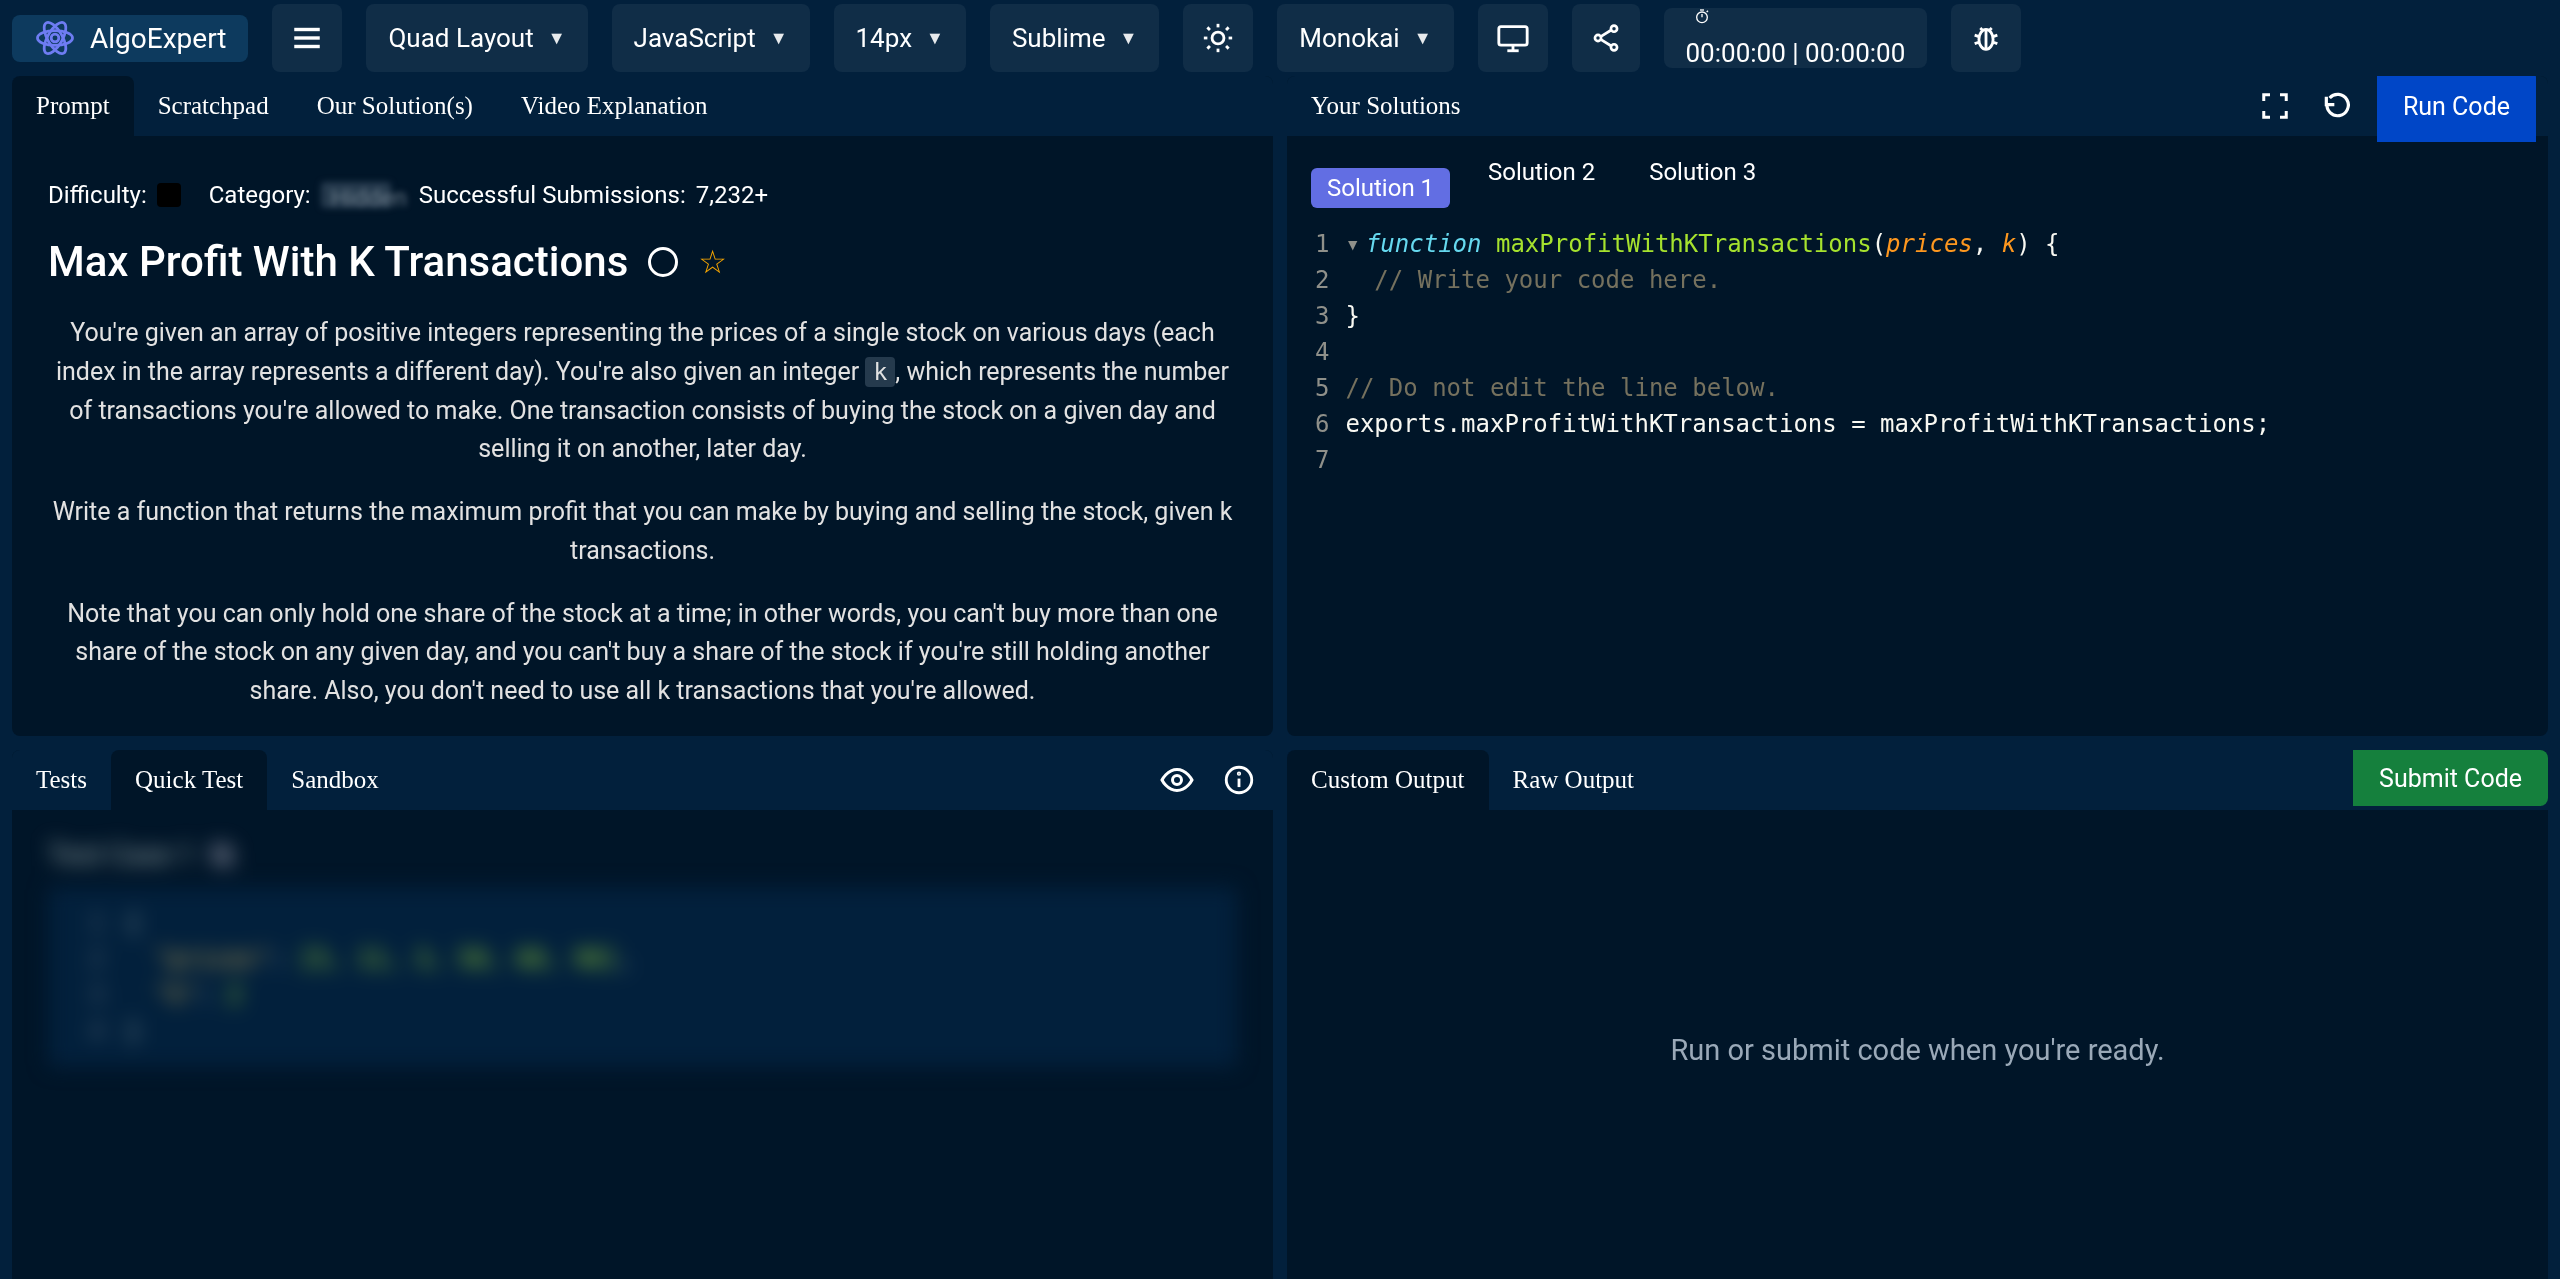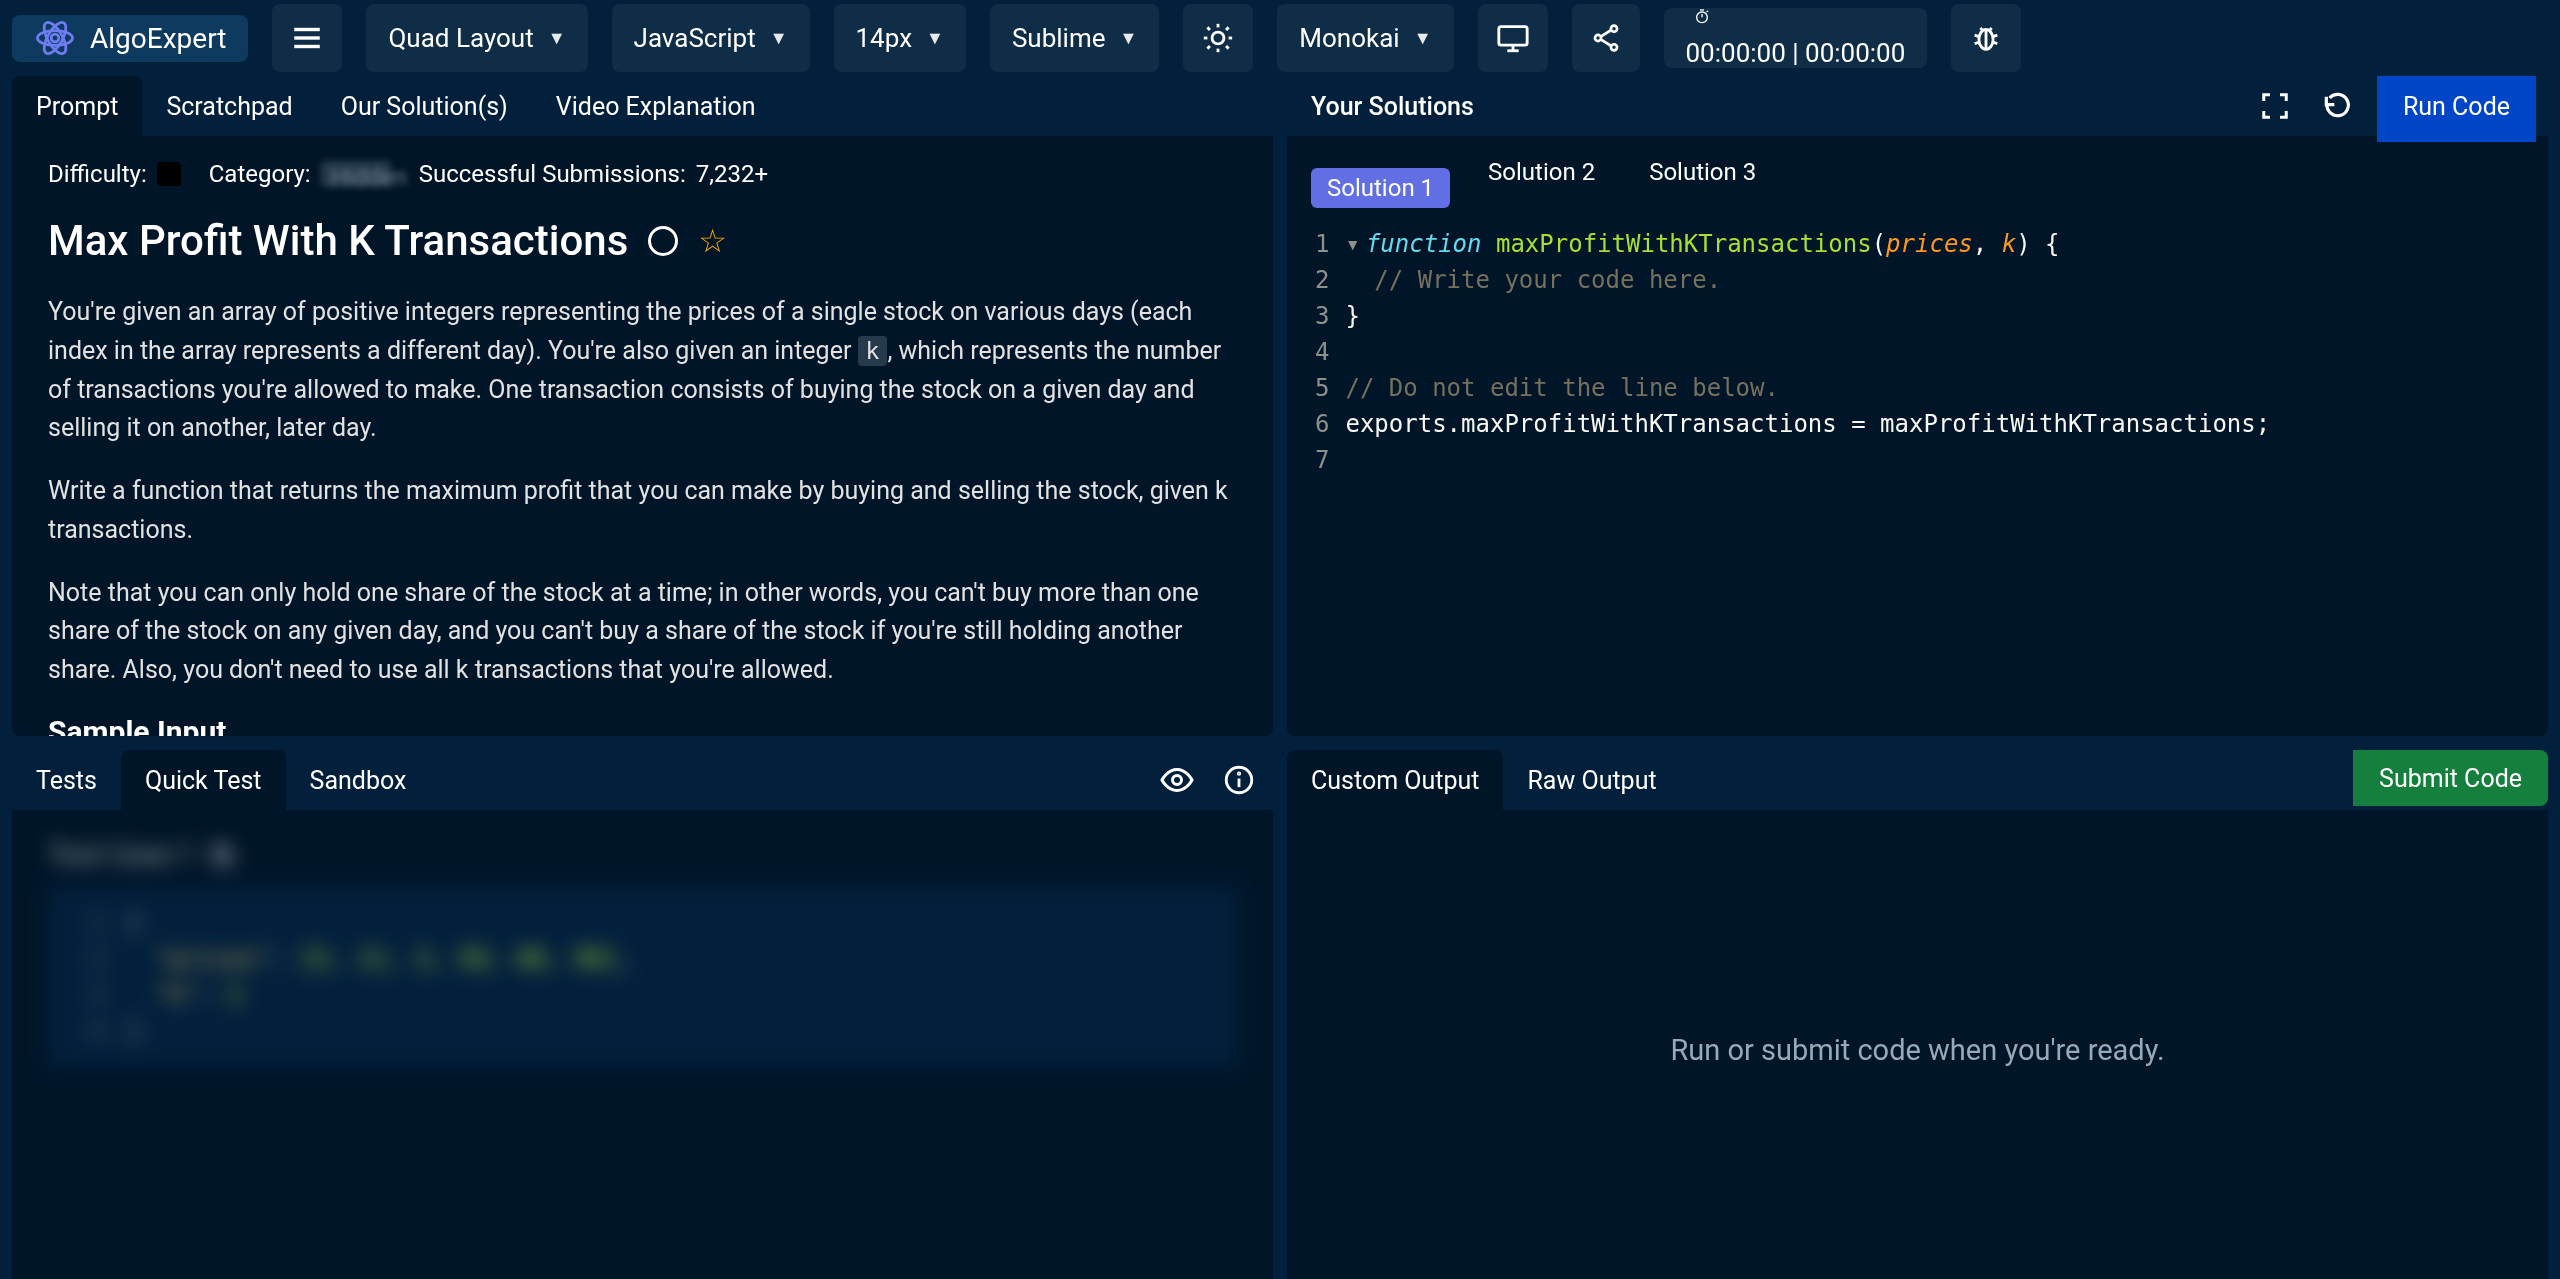--- a/index.html
+++ b/index.html
@@ -76,20 +76,21 @@
   height:60px;
   align-items:stretch;
 }
 .panel-tab, .panel-label {
   display:flex; align-items:center;
   padding: 0 24px;
   font-size:25px;
   color:#fff;
   cursor:pointer;
   white-space:nowrap;
+  font-family:Liberation Serif, serif;
 }
 .panel-tab.active {
   background:#001528;
   border-radius: 8px 8px 0 0;
 }
 .panel-label { cursor:default; font-weight:500; }
 .panel-actions {
   margin-left:auto;
   display:flex; align-items:center; gap:18px;
   padding-right:12px;
@@ -112,24 +113,25 @@
   padding: 0 26px; height:56px;
   display:flex; align-items:center;
   border-radius: 0 0 8px 0;
   font-size:25px;
   cursor:pointer;
   margin-left:auto;
 }
 
 
 .prompt-body {
-  padding: 24px 36px;
+  padding: 45px 36px;
   overflow-y:auto;
   flex:1;
   position:relative;
+  text-align:center;
 }
 .prompt-body::-webkit-scrollbar { width:14px; }
 .prompt-body::-webkit-scrollbar-thumb { background:#334a5e; border-radius:7px; }
 .prompt-body::-webkit-scrollbar-track { background:#001528; }
 
 .meta-row {
   display:flex; align-items:center; gap:28px;
   font-size:24px; margin-bottom:28px;
 }
 .meta-row .blk { display:flex; align-items:center; gap:10px; }

